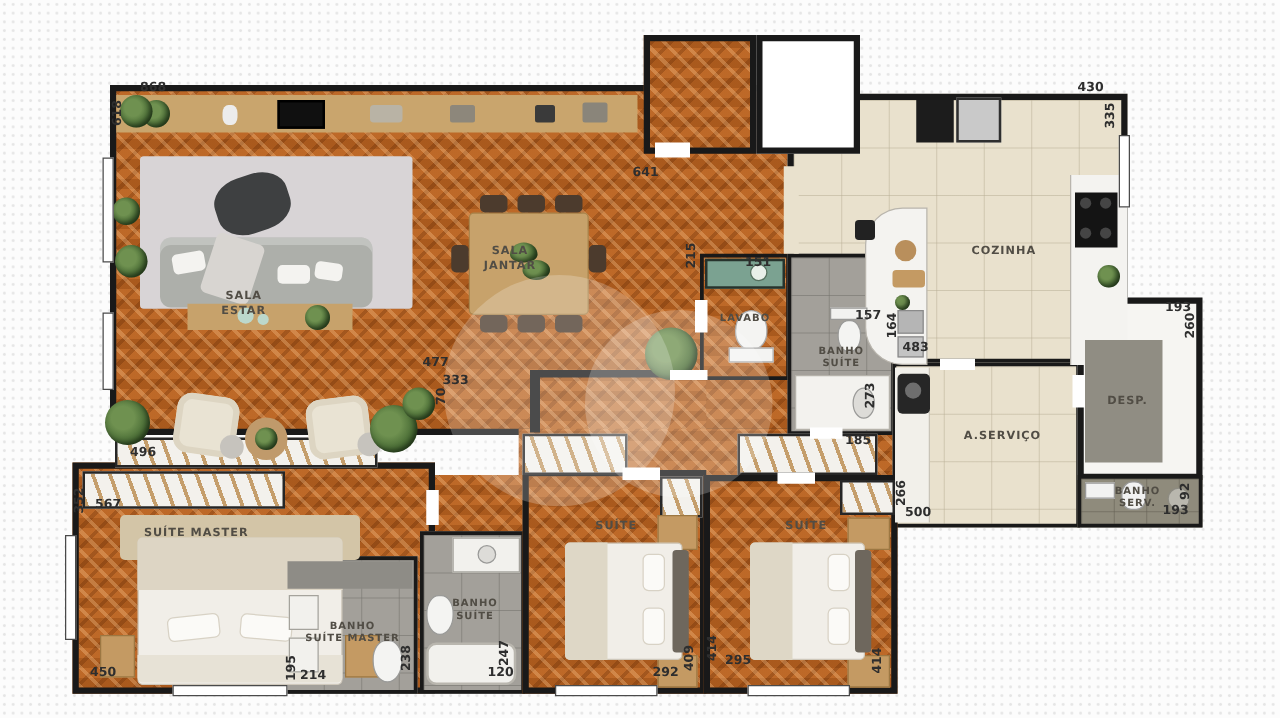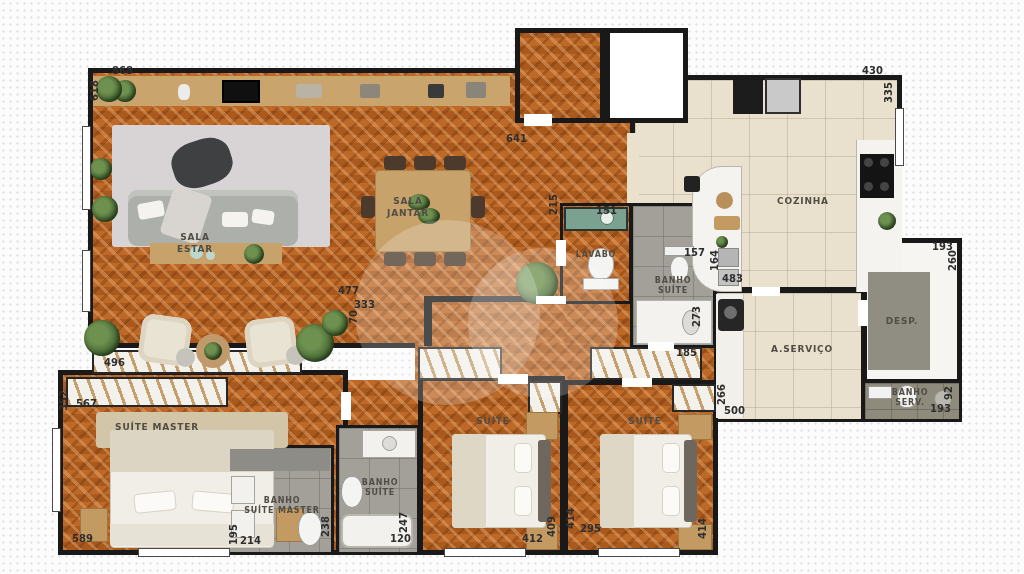--- a/index.html
+++ b/index.html
@@ -277,25 +277,25 @@
   <i class="dm v" style="left:717px;top:384px;">266</i>
   <i class="dm" style="left:724px;top:406px;">500</i>
   <i class="dm v" style="left:944px;top:386px;">92</i>
   <i class="dm" style="left:930px;top:404px;">193</i>
   <i class="dm" style="left:76px;top:374px;margin-top:25px;">567</i>
   <i class="dm v" style="left:59px;top:390px;">352</i>
   <i class="dm" style="left:104px;top:358px;">496</i>
   <i class="dm" style="left:338px;top:286px;">477</i>
   <i class="dm" style="left:354px;top:300px;">333</i>
   <i class="dm v" style="left:349px;top:310px;">70</i>
-  <i class="dm" style="left:72px;top:534px;">589</i>
+  <i class="dm" style="left:72px;top:534px;">450</i>
   <i class="dm v" style="left:229px;top:524px;">195</i>
   <i class="dm" style="left:240px;top:536px;">214</i>
   <i class="dm v" style="left:321px;top:516px;">238</i>
   <i class="dm" style="left:390px;top:534px;">120</i>
   <i class="dm v" style="left:399px;top:512px;">247</i>
-  <i class="dm" style="left:522px;top:534px;">412</i>
+  <i class="dm" style="left:522px;top:534px;">292</i>
   <i class="dm v" style="left:547px;top:516px;">409</i>
   <i class="dm" style="left:580px;top:524px;">295</i>
   <i class="dm v" style="left:566px;top:508px;">414</i>
   <i class="dm v" style="left:698px;top:518px;">414</i>
 
 </div>
 
 </body></html>

